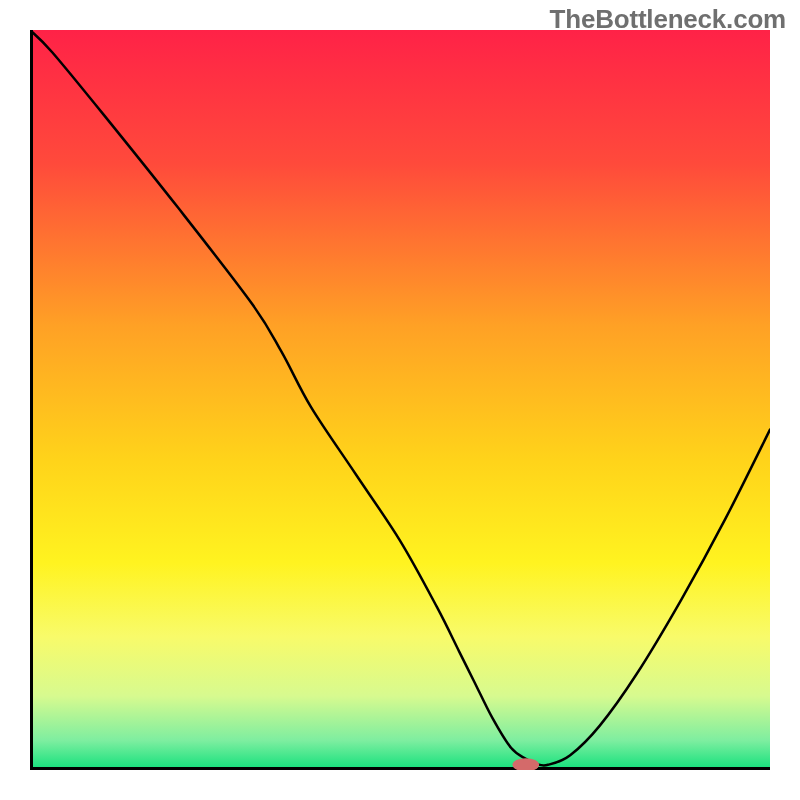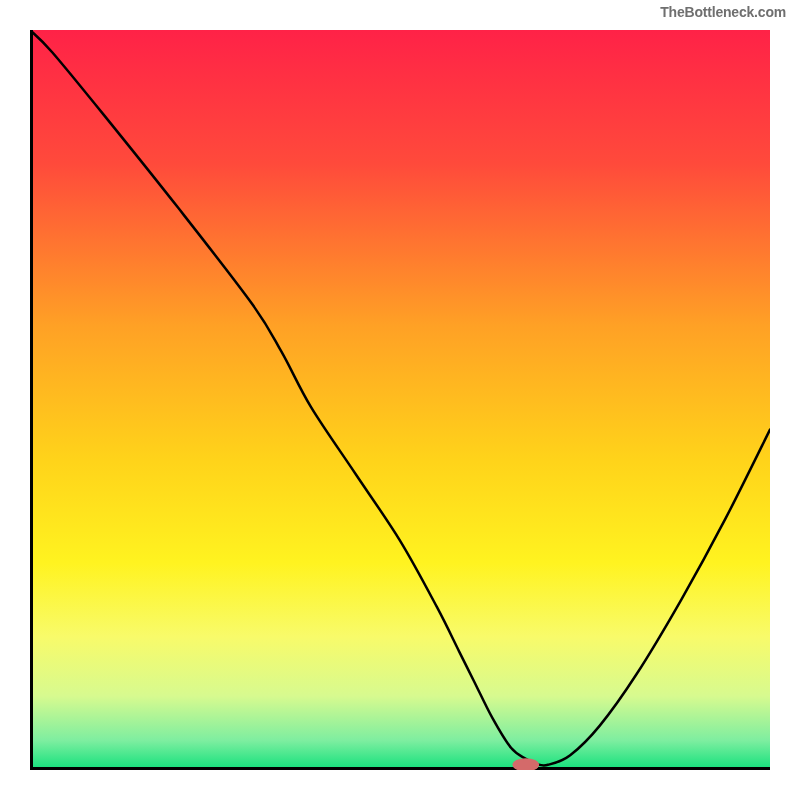--- a/index.html
+++ b/index.html
@@ -7,21 +7,21 @@
 .chart-container {
   position: relative;
   width: 800px;
   height: 800px;
 }
 .watermark {
   position: absolute;
   top: 4px;
   right: 14px;
   font-family: Arial, sans-serif;
-  font-size: 14px;
+  font-size: 26px;
   font-weight: 600;
   color: #6f6f6f;
   letter-spacing: -0.2px;
   z-index: 10;
 }
 .plot-area {
   position: absolute;
   left: 30px;
   top: 30px;
   width: 740px;

